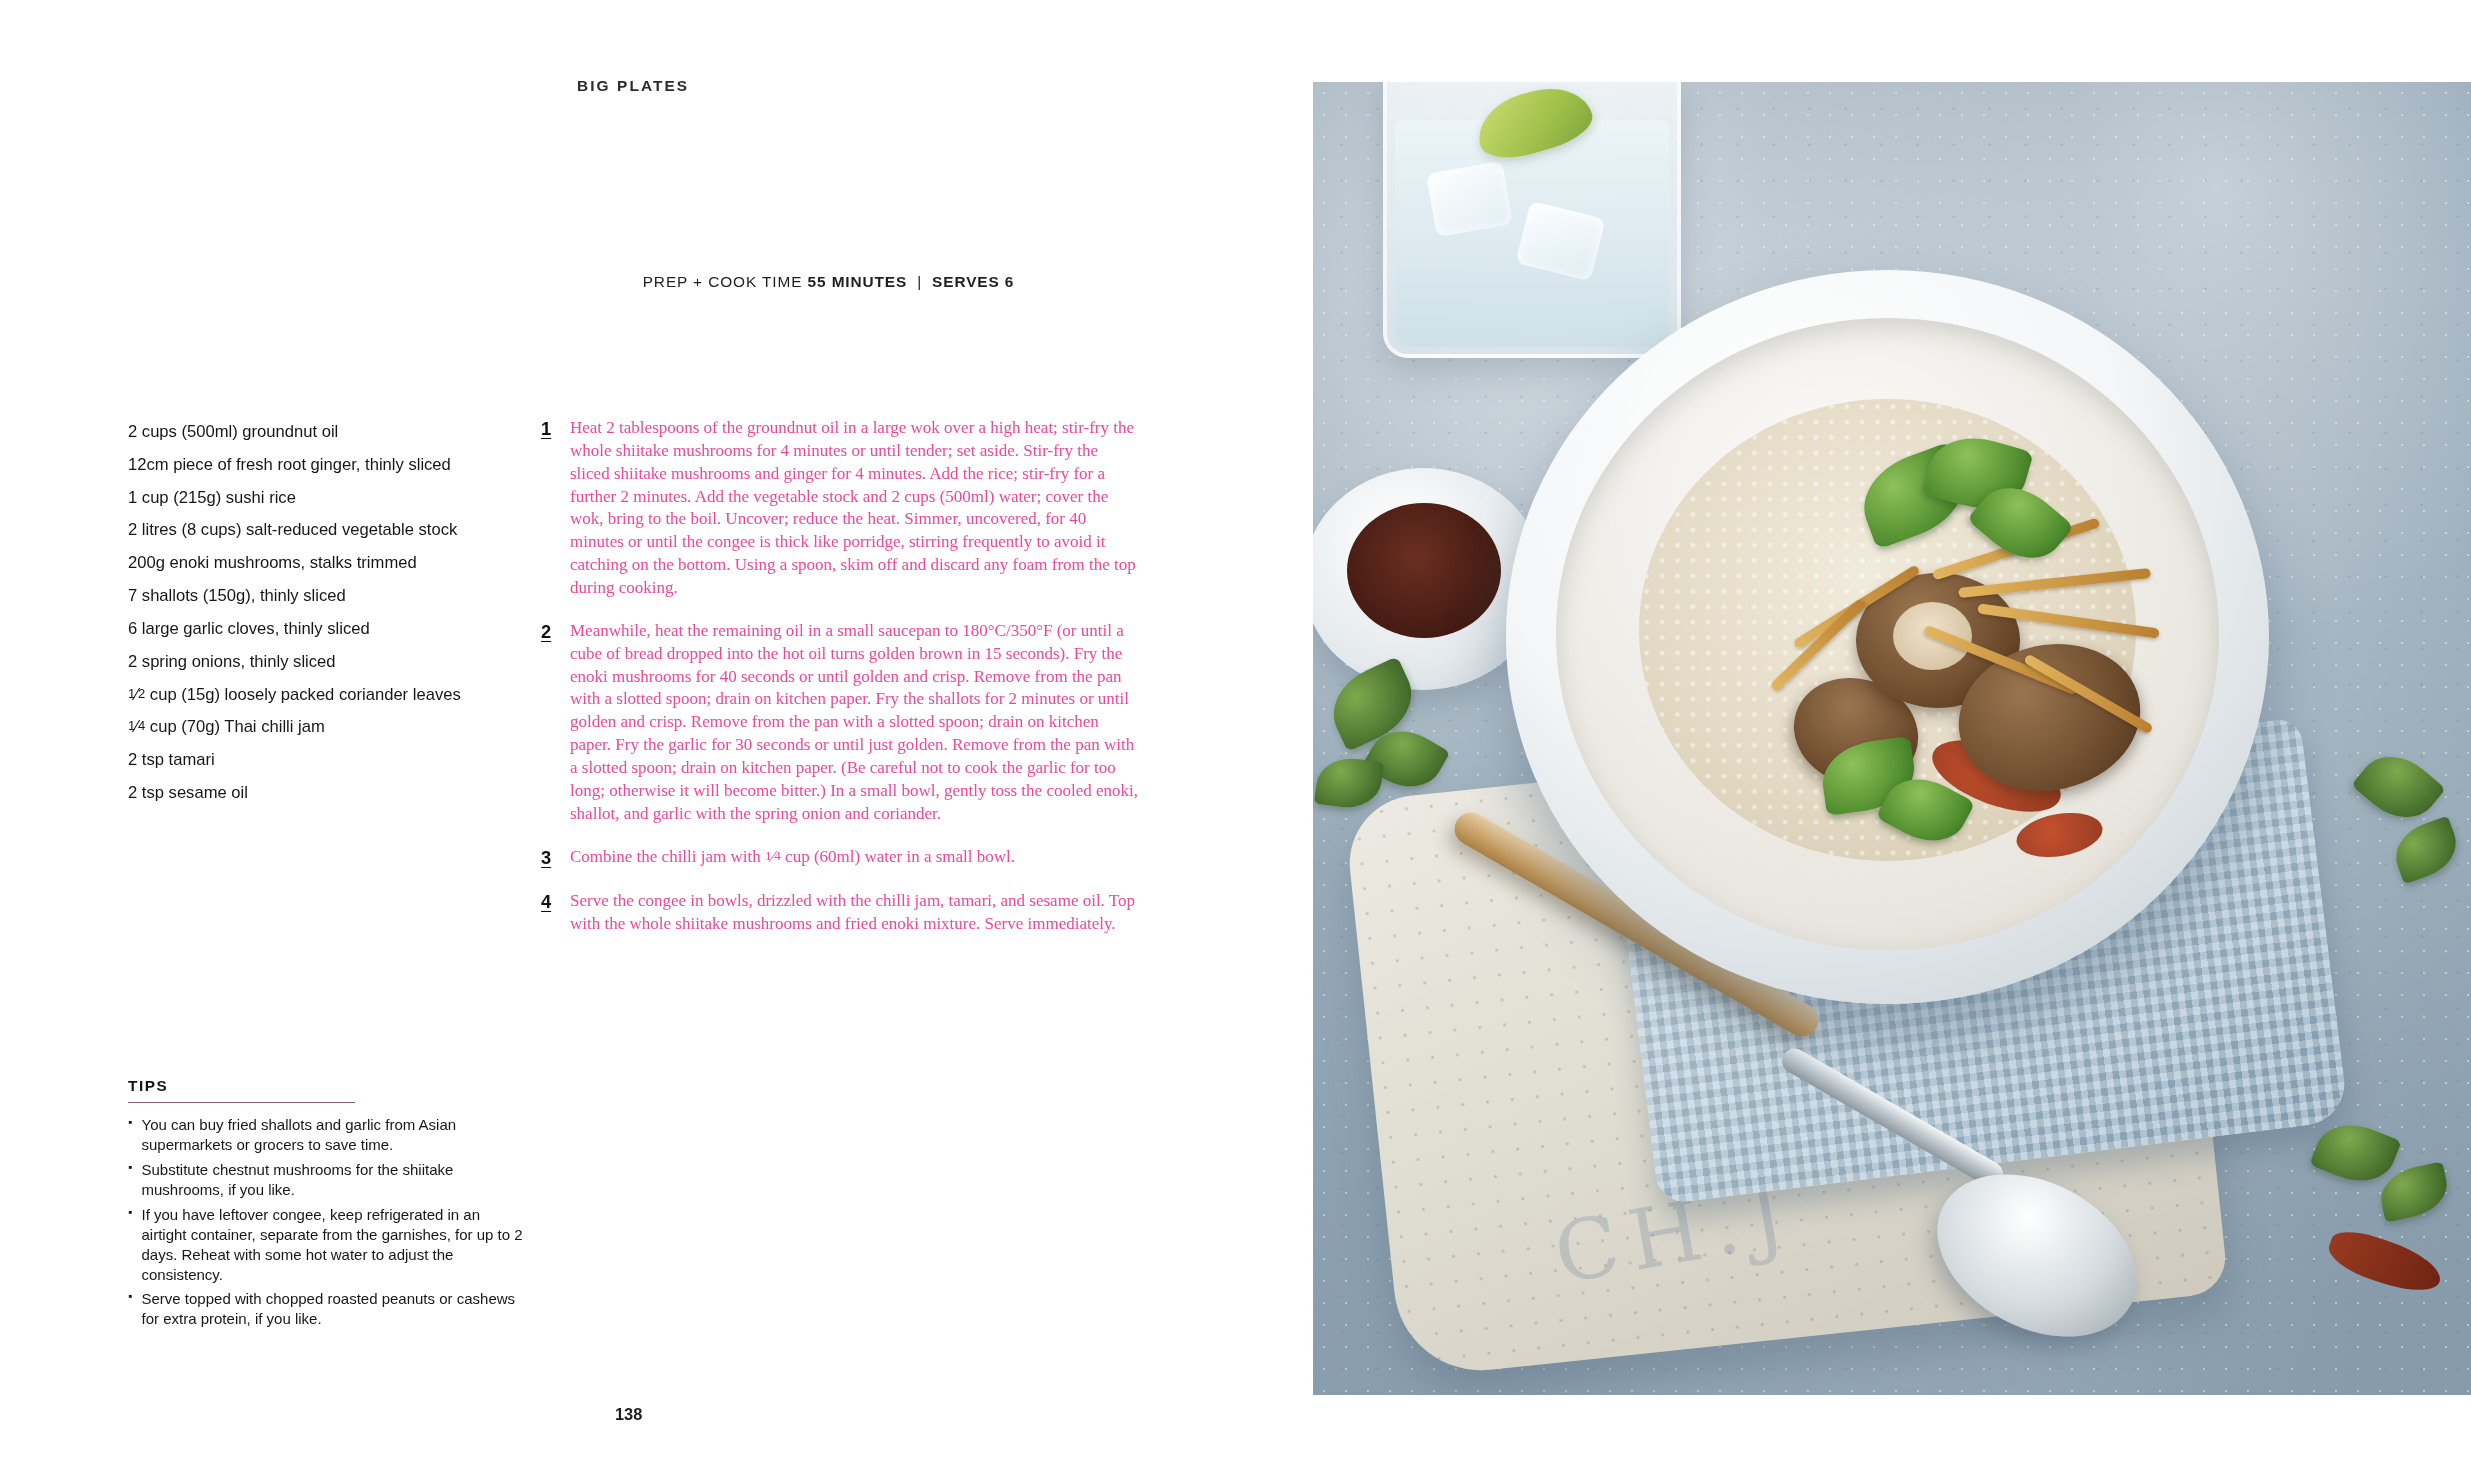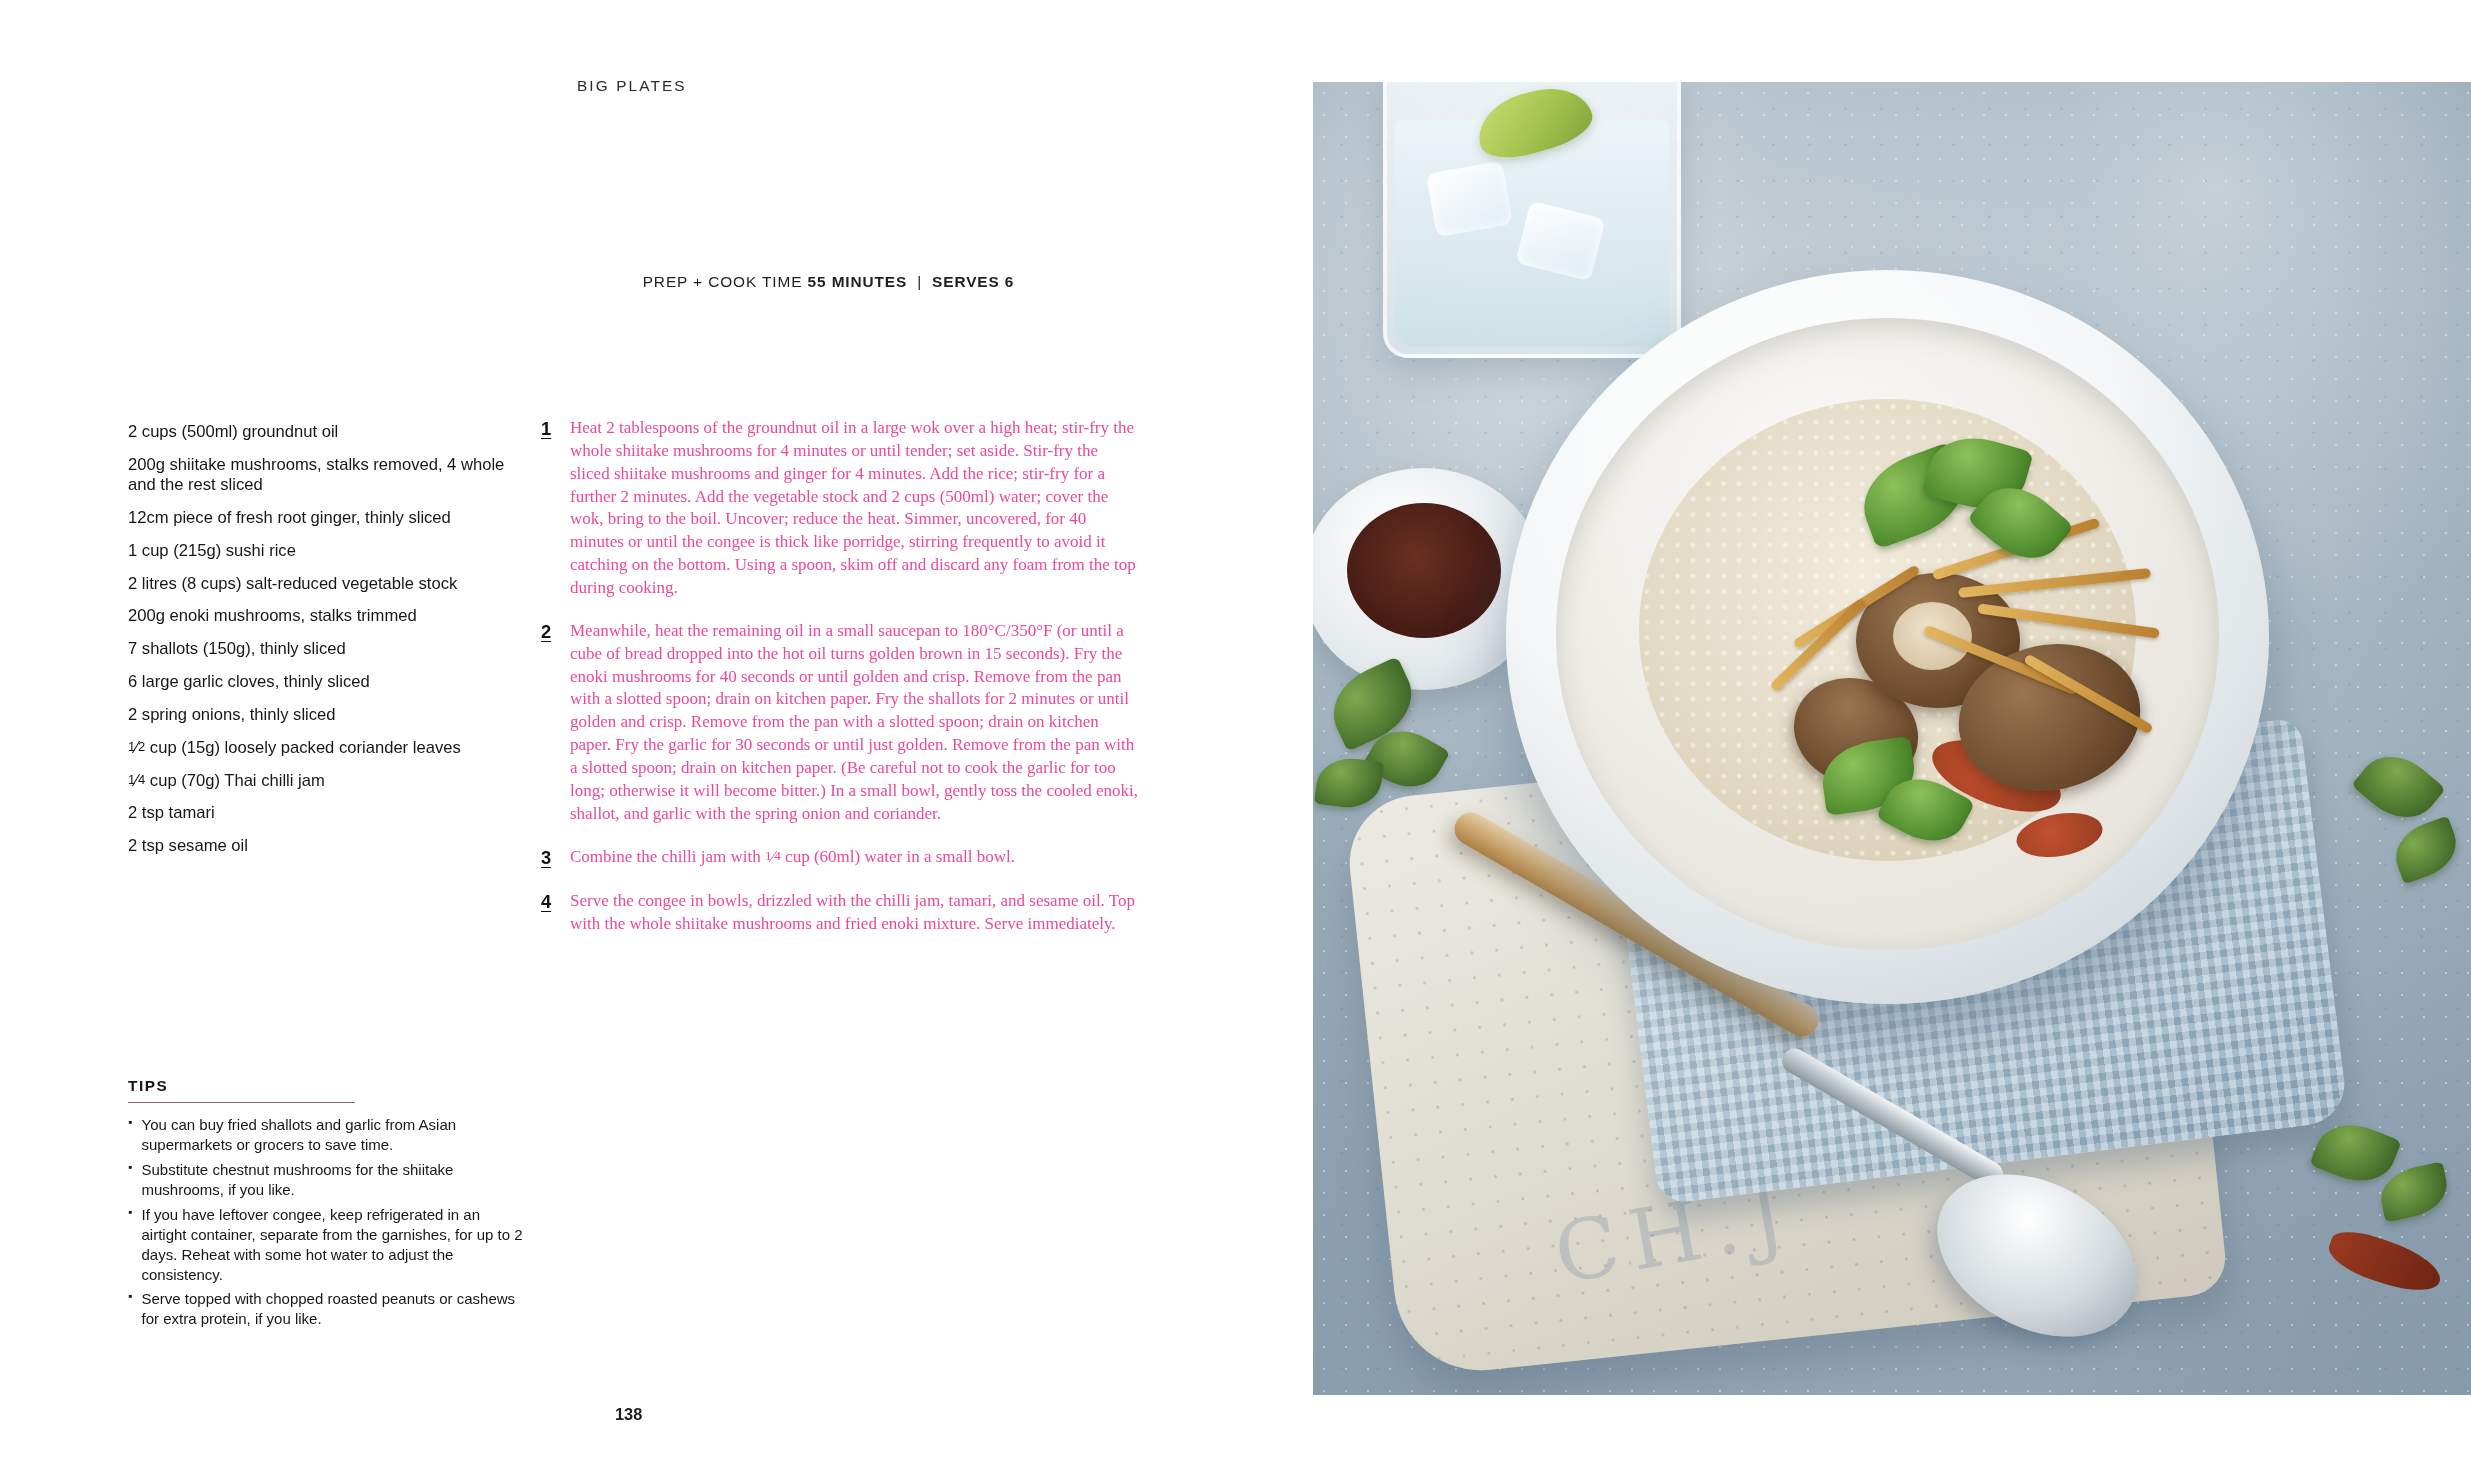--- a/index.html
+++ b/index.html
@@ -30,21 +30,21 @@
     position: relative;
     box-sizing: border-box;
   }
 
   .kicker {
     position: absolute;
     left: 577px;
     top: 77px;
     font-size: 15.4px;
     letter-spacing: 2.1px;
-    font-weight: 400;
+    font-weight: 700;
     color: #2b2b2b;
   }
 
   .recipe-title {
     position: absolute;
     left: 452px;
     top: 164px;
     width: 753px;
     text-align: center;
     font-family: "DejaVu Sans", sans-serif;
@@ -474,21 +474,20 @@
       <span>PREP + COOK TIME</span>
       <span class="bold">55 MINUTES</span>
       <span class="sep">|</span>
       <span class="bold">SERVES 6</span>
     </div>
 
 
     <div class="ingredients">
       <ul>
         <li>2 cups (500ml) groundnut oil</li>
-        <li>200g shiitake mushrooms, stalks removed, 4 whole and the rest sliced</li>
         <li>12cm piece of fresh root ginger, thinly sliced</li>
         <li>1 cup (215g) sushi rice</li>
         <li>2 litres (8 cups) salt-reduced vegetable stock</li>
         <li>200g enoki mushrooms, stalks trimmed</li>
         <li>7 shallots (150g), thinly sliced</li>
         <li>6 large garlic cloves, thinly sliced</li>
         <li>2 spring onions, thinly sliced</li>
         <li><span class="frac">1</span>⁄<span class="frac">2</span> cup (15g) loosely packed coriander leaves</li>
         <li><span class="frac">1</span>⁄<span class="frac">4</span> cup (70g) Thai chilli jam</li>
         <li>2 tsp tamari</li>

